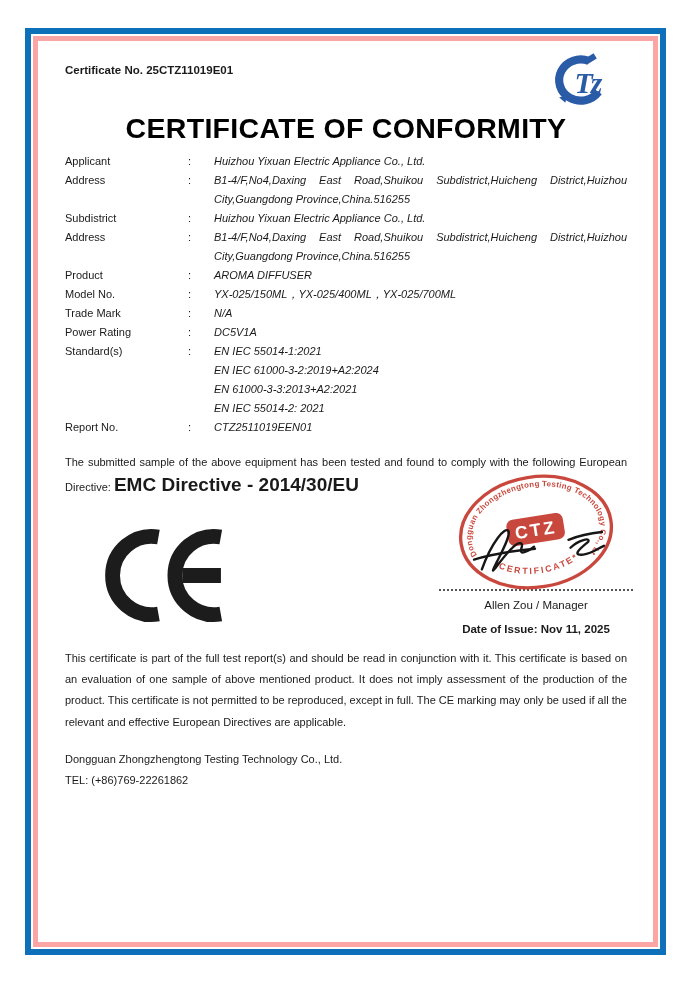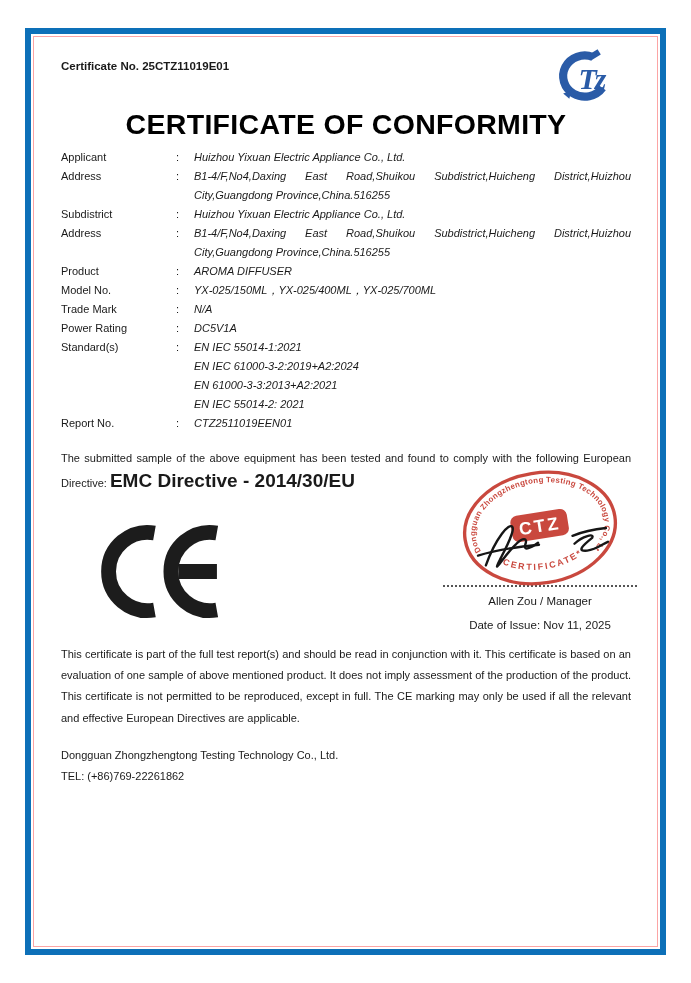--- a/index.html
+++ b/index.html
@@ -12,21 +12,21 @@
     color: #1a1a1a;
     overflow: hidden;
   }
   .frame-outer {
     position: absolute;
     left: 25px; right: 25px; top: 28px; bottom: 28px;
     border: 6px solid #0d70b8;
   }
   .frame-inner {
     position: absolute; inset: 2px;
-    border: 1px solid #fca5a5;
+    border: 5px solid #fca5a5;
   }
   .content {
     position: absolute; inset: 0;
     padding: 10px 26px 0 27px;
     font-size: 11px;
     line-height: 19px;
   }
   
   .top-row { display: flex; justify-content: space-between; align-items: flex-start; height: 60px; }
   .cert-no { font-weight: bold; font-size: 11.5px; padding-top: 10px; }
@@ -34,41 +34,41 @@
   .title {
     text-align: center;
     font-size: 28.5px;
     font-weight: bold;
     letter-spacing: 0.3px;
     margin-top: 8px;
     color: #000000;
   }
   
   .details { margin-top: 14px; }
-  .drow { display: grid; grid-template-columns: 115px 18px 1fr; }
+  .drow { display: grid; grid-template-columns: 115px 18px 1fr; gap: 8px; }
   .dlabel { }
   .dcolon { }
   .dvalue { text-align: justify; }
   .dvalue .vline { display: block; font-style: italic; }
   
   .statement { margin-top: 14px; text-align: justify; line-height: 22.5px; }
   .statement .directive { font-weight: bold; font-size: 19px; }
   
   .marks-spacer { height: 150px; }
   .ce-svg { position: absolute; left: 65px; top: 487px; }
   .sign-block {
     position: absolute;
     top: 430px; right: 18px;
     width: 198px;
     text-align: center;
   }
   .stamp-svg { display: block; margin: 0 auto; }
   .sig-dotted { border-top: 2px dotted #555; margin: -6px 2px 0 2px; height: 0; }
   .sig-name { margin-top: 5px; font-size: 11.5px; }
-  .sig-date { margin-top: 5px; font-size: 11.5px; }
+  .sig-date { margin-top: 5px; font-size: 11.5px; font-weight: bold; }
   
   .disclaimer { text-align: justify; line-height: 21.2px; }
   .issuer { margin-top: 16px; line-height: 21px; }
   .issuer .addr { text-align: justify; }
 </style>
 </head>
 <body>
 
 <div class="page">
   <div class="frame-outer">

